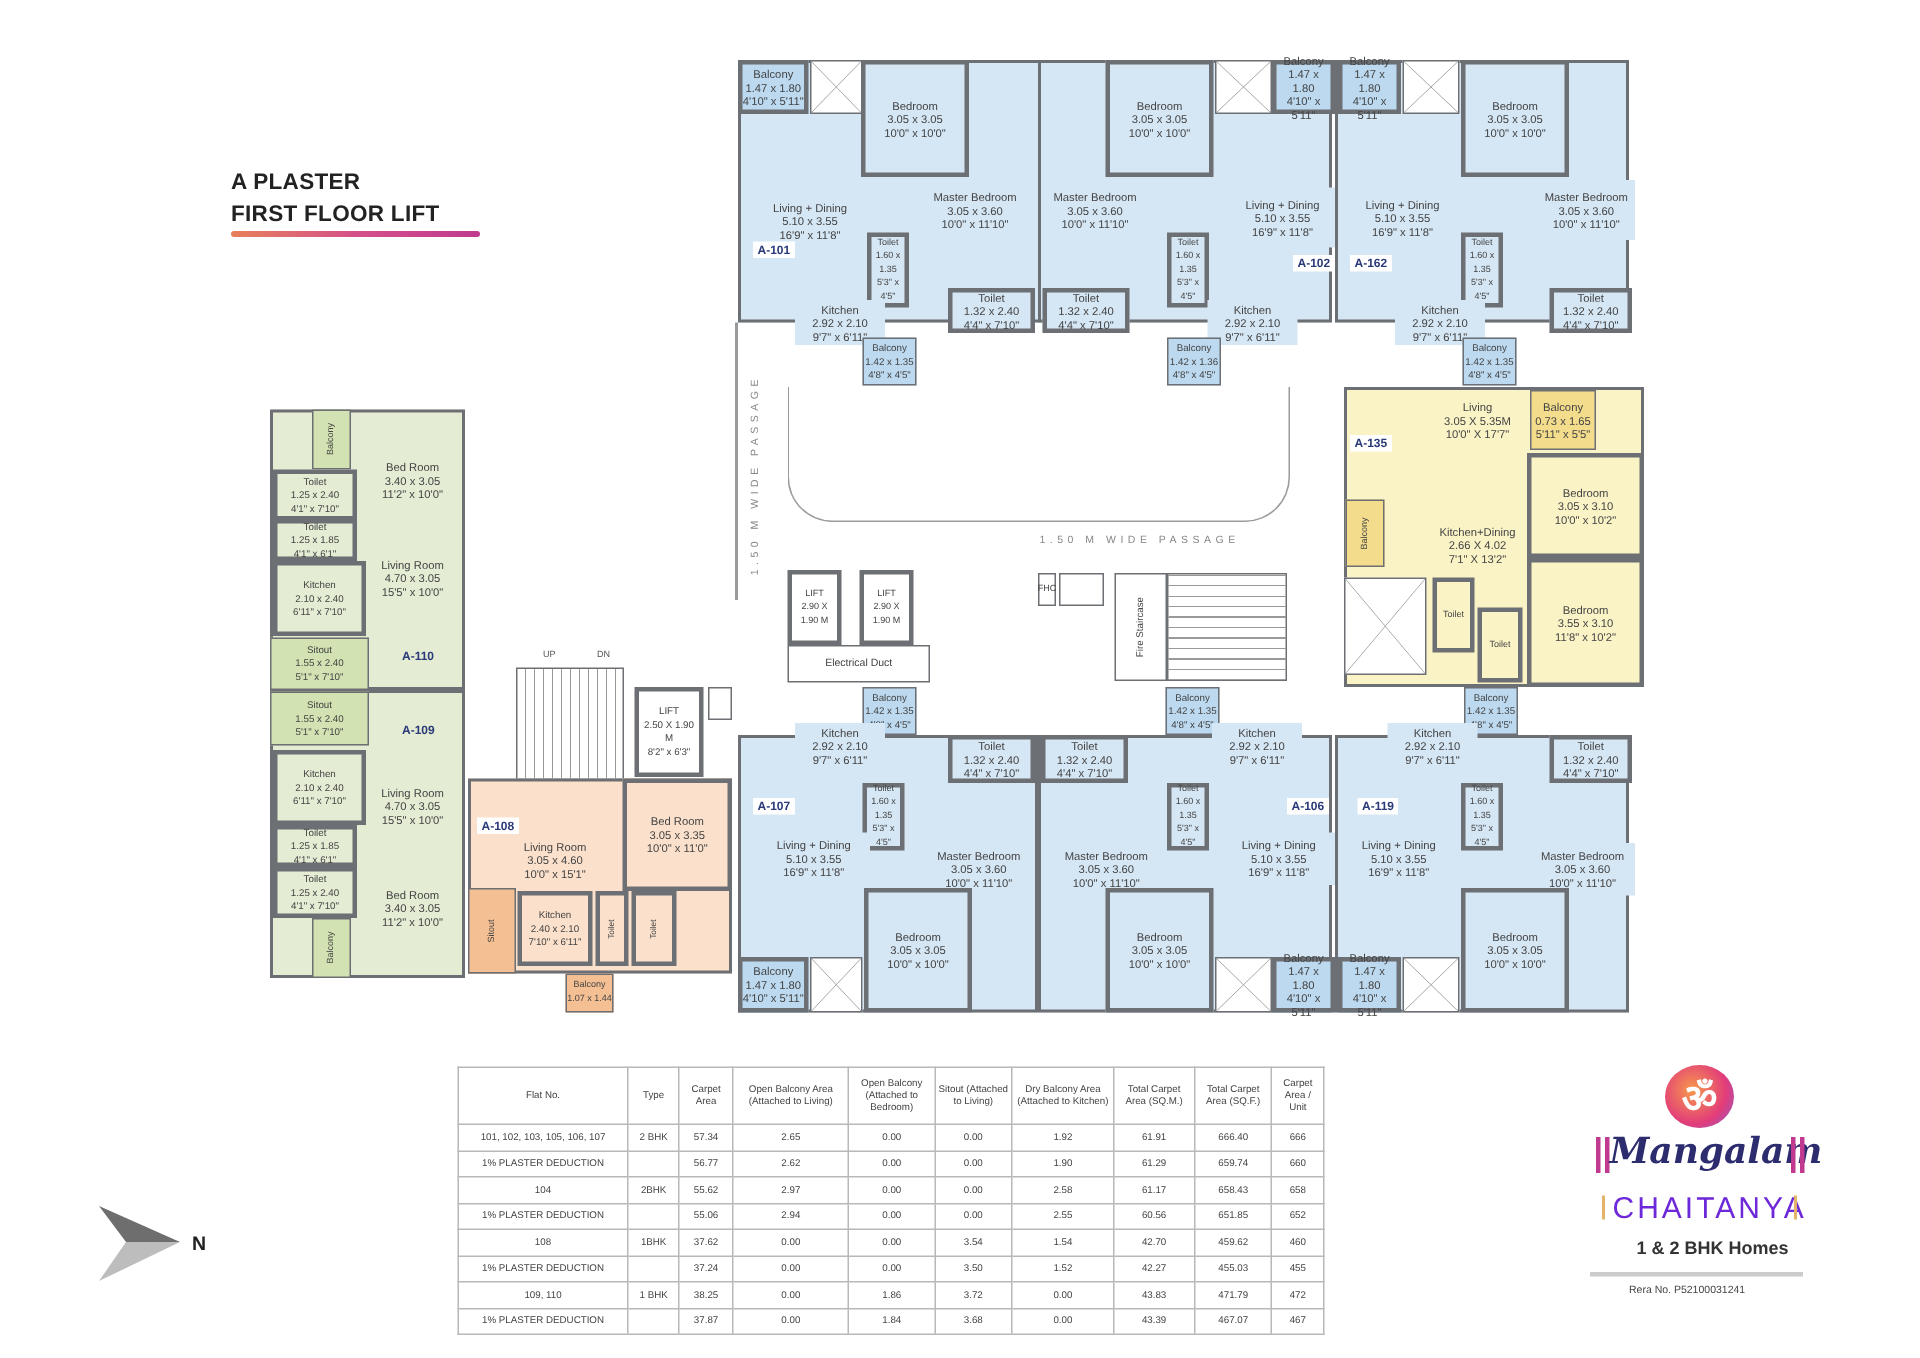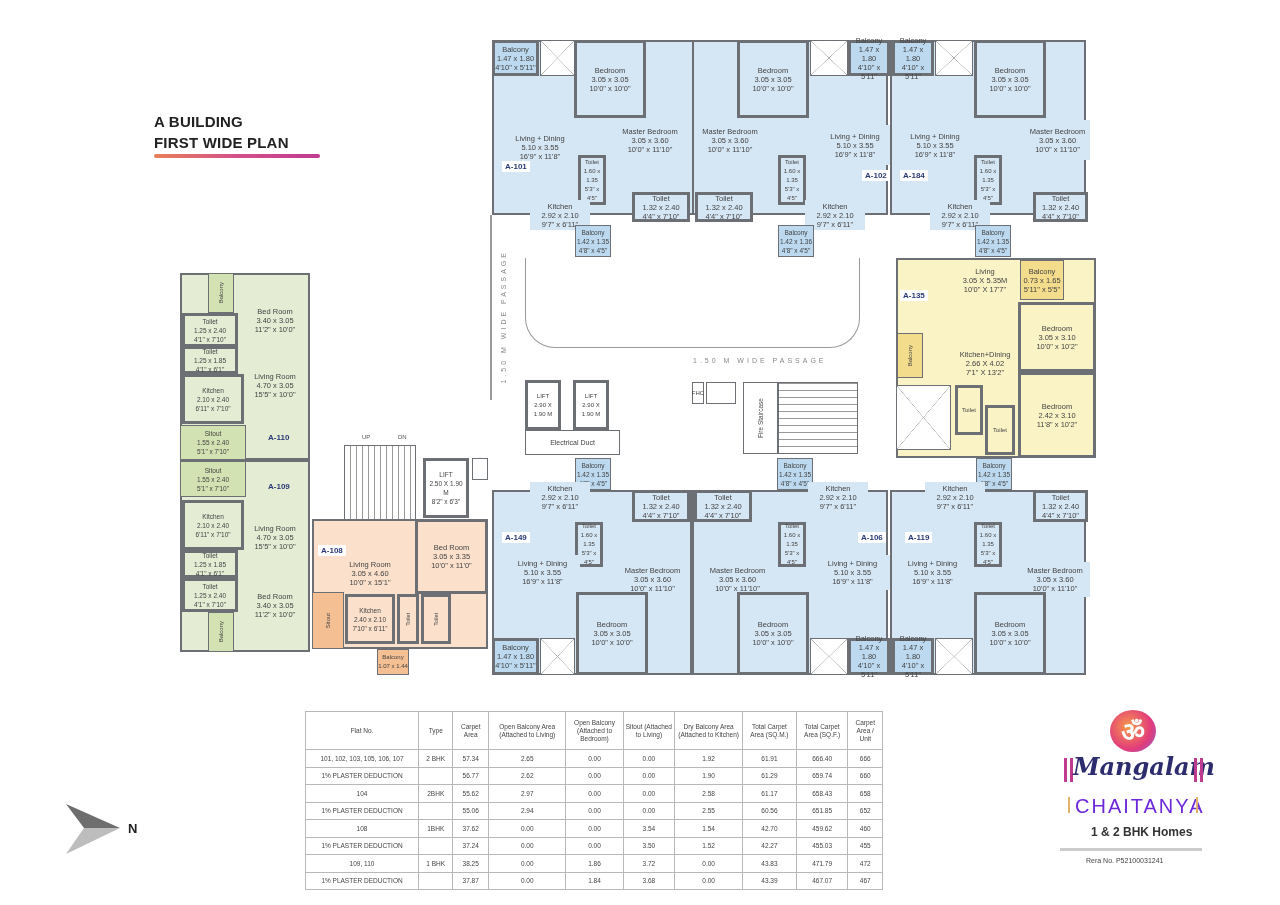--- a/index.html
+++ b/index.html
@@ -43,22 +43,22 @@
   .homes { position: absolute; left: 1091px; top: 825px; font-size: 12px; font-weight: bold; color: #333; }
   .rule { position: absolute; left: 1060px; top: 848px; width: 142px; height: 3px; background: #ccc; }
   .rera { position: absolute; left: 1086px; top: 857px; font-size: 7px; color: #444; }
   .north { position: absolute; left: 66px; top: 804px; }
   .north-n { position: absolute; left: 128px; top: 821px; font-weight: bold; font-size: 13px; color: #222; }
 </style>
 </head>
 <body>
 
 <div class="title">
-  <div>A BUILDING</div>
-  <div>FIRST WIDE PLAN</div>
+  <div>A PLASTER</div>
+  <div>FIRST FLOOR LIFT</div>
 </div>
 <div class="title-bar"></div>
 
 <div>
   <div class="room blue" style="left:492px;top:40px;width:246px;height:175px;border-width:2px;"></div>
   <div class="room blue2" style="left:492px;top:40px;width:47px;height:36px;">
     <span>Balcony</span>
       <span>1.47 x 1.80</span>
       <span>4'10" x 5'11"</span>
     </div>
@@ -183,21 +183,21 @@
   <div class="room blue thin" style="left:930px;top:200px;width:60px;height:30px;border:none;">
     <span>Kitchen</span>
       <span>2.92 x 2.10</span>
       <span>9'7" x 6'11"</span>
     </div>
   <div class="room blue2 thin" style="left:975px;top:225px;width:36px;height:32px;font-size:6.5px;">
     <span>Balcony</span>
       <span>1.42 x 1.35</span>
       <span>4'8" x 4'5"</span>
     </div>
-  <div class="unit-label" style="left:900px;top:170px;">A-184</div>
+  <div class="unit-label" style="left:900px;top:170px;">A-162</div>
 </div>
 
 <div class="outline" style="left:525px;top:258px;width:335px;height:90px;border-top:none;border-radius:0 0 30px 30px;"></div>
 <div class="outline" style="left:490px;top:215px;width:0;height:185px;"></div>
 <div class="passage vert" style="left:500px;top:250px;">1.50 M WIDE PASSAGE</div>
 <div class="passage" style="left:693px;top:357px;">1.50 M WIDE PASSAGE</div>
 
 <div>
   <div class="room yellow" style="left:896px;top:258px;width:200px;height:200px;border-width:2px;"></div>
   <div class="room yellow thin" style="left:950px;top:265px;width:70px;height:30px;border:none;">
@@ -218,21 +218,21 @@
       <span>2.66 X 4.02</span>
       <span>7'1" X 13'2"</span>
     </div>
   <div class="room yellow" style="left:1018px;top:302px;width:78px;height:70px;">
     <span>Bedroom</span>
       <span>3.05 x 3.10</span>
       <span>10'0" x 10'2"</span>
     </div>
   <div class="room yellow" style="left:1018px;top:372px;width:78px;height:86px;">
     <span>Bedroom</span>
-      <span>2.42 x 3.10</span>
+      <span>3.55 x 3.10</span>
       <span>11'8" x 10'2"</span>
     </div>
   <div class="room yellow" style="left:955px;top:385px;width:28px;height:50px;font-size:6px;">
     <span>Toilet</span>
     </div>
   <div class="room yellow" style="left:985px;top:405px;width:30px;height:50px;font-size:6px;">
     <span>Toilet</span>
     </div>
   <div class="room xbox thin" style="left:896px;top:385px;width:55px;height:65px;"></div>
   <div class="unit-label" style="left:900px;top:290px;">A-135</div>
@@ -409,21 +409,21 @@
     <span>Bedroom</span>
       <span>3.05 x 3.05</span>
       <span>10'0" x 10'0"</span>
     </div>
   <div class="room blue2" style="left:492px;top:638px;width:47px;height:37px;">
     <span>Balcony</span>
       <span>1.47 x 1.80</span>
       <span>4'10" x 5'11"</span>
     </div>
   <div class="room xbox thin" style="left:540px;top:638px;width:35px;height:37px;"></div>
-  <div class="unit-label" style="left:502px;top:532px;">A-149</div>
+  <div class="unit-label" style="left:502px;top:532px;">A-107</div>
 </div>
 
 <div>
   <div class="room blue" style="left:692px;top:490px;width:196px;height:185px;border-width:2px;"></div>
   <div class="room blue2 thin" style="left:777px;top:458px;width:36px;height:32px;font-size:6.5px;">
     <span>Balcony</span>
       <span>1.42 x 1.35</span>
       <span>4'8" x 4'5"</span>
     </div>
   <div class="room blue thin" style="left:808px;top:482px;width:60px;height:30px;border:none;">

